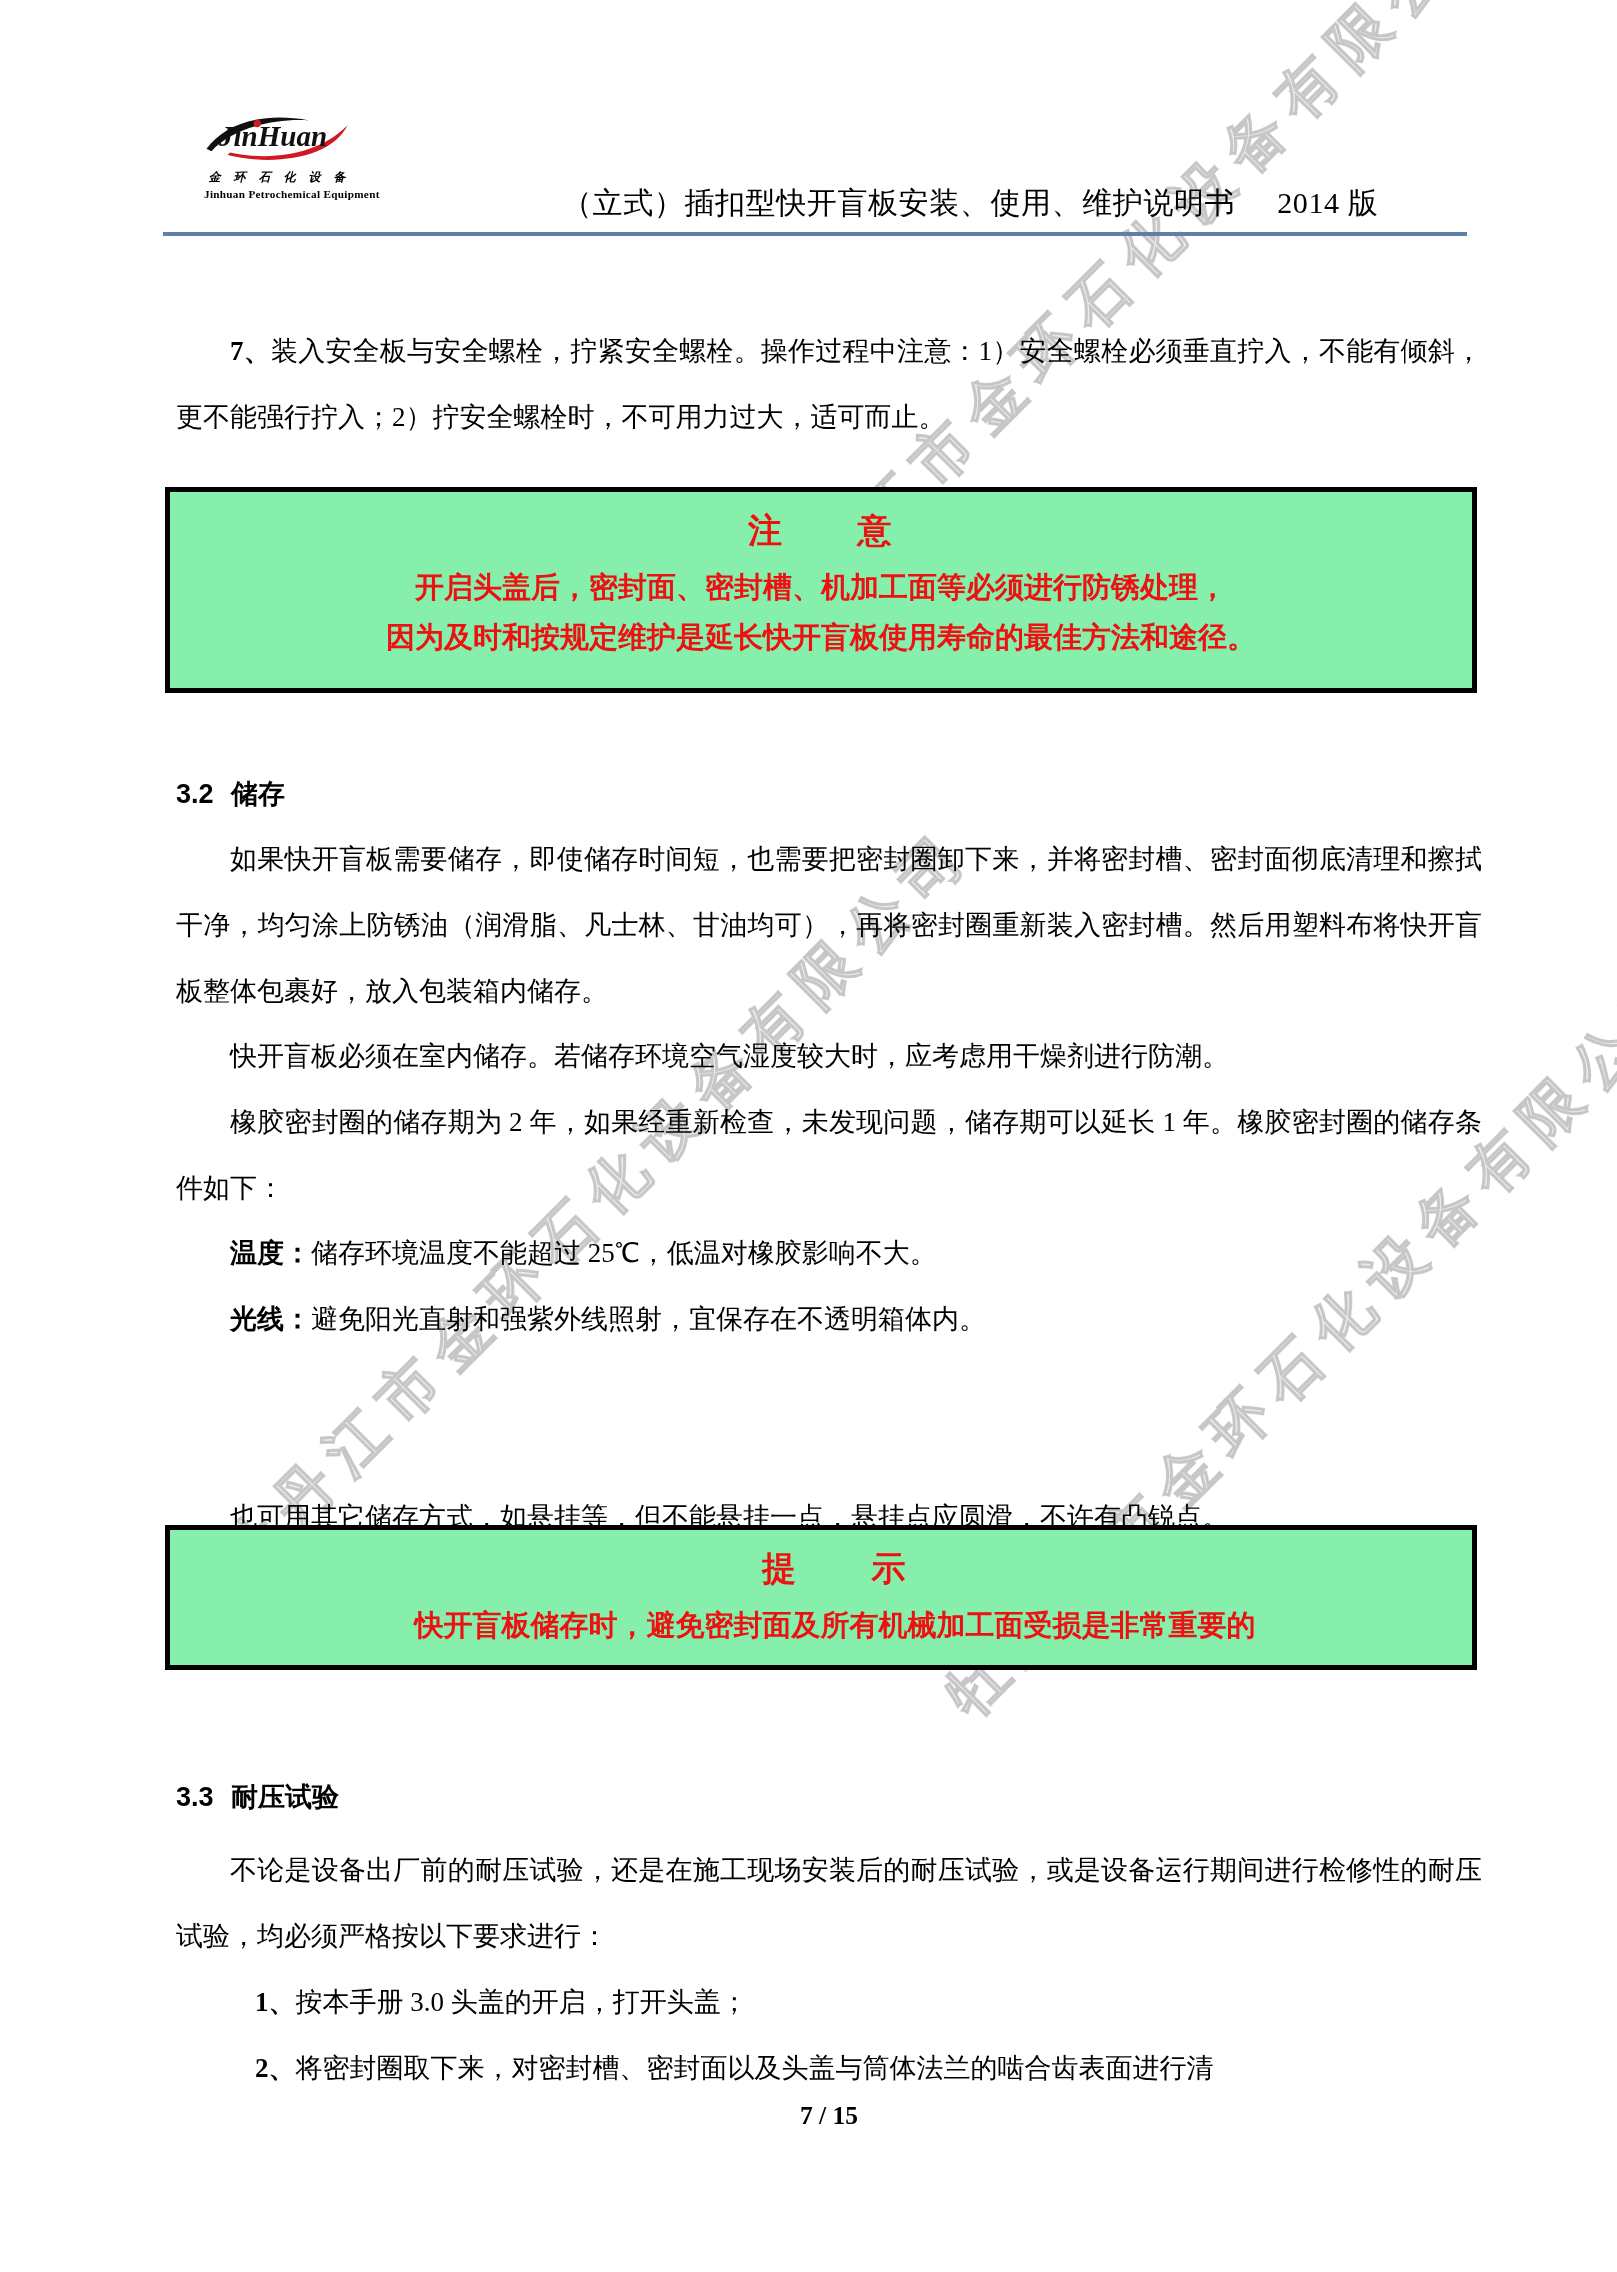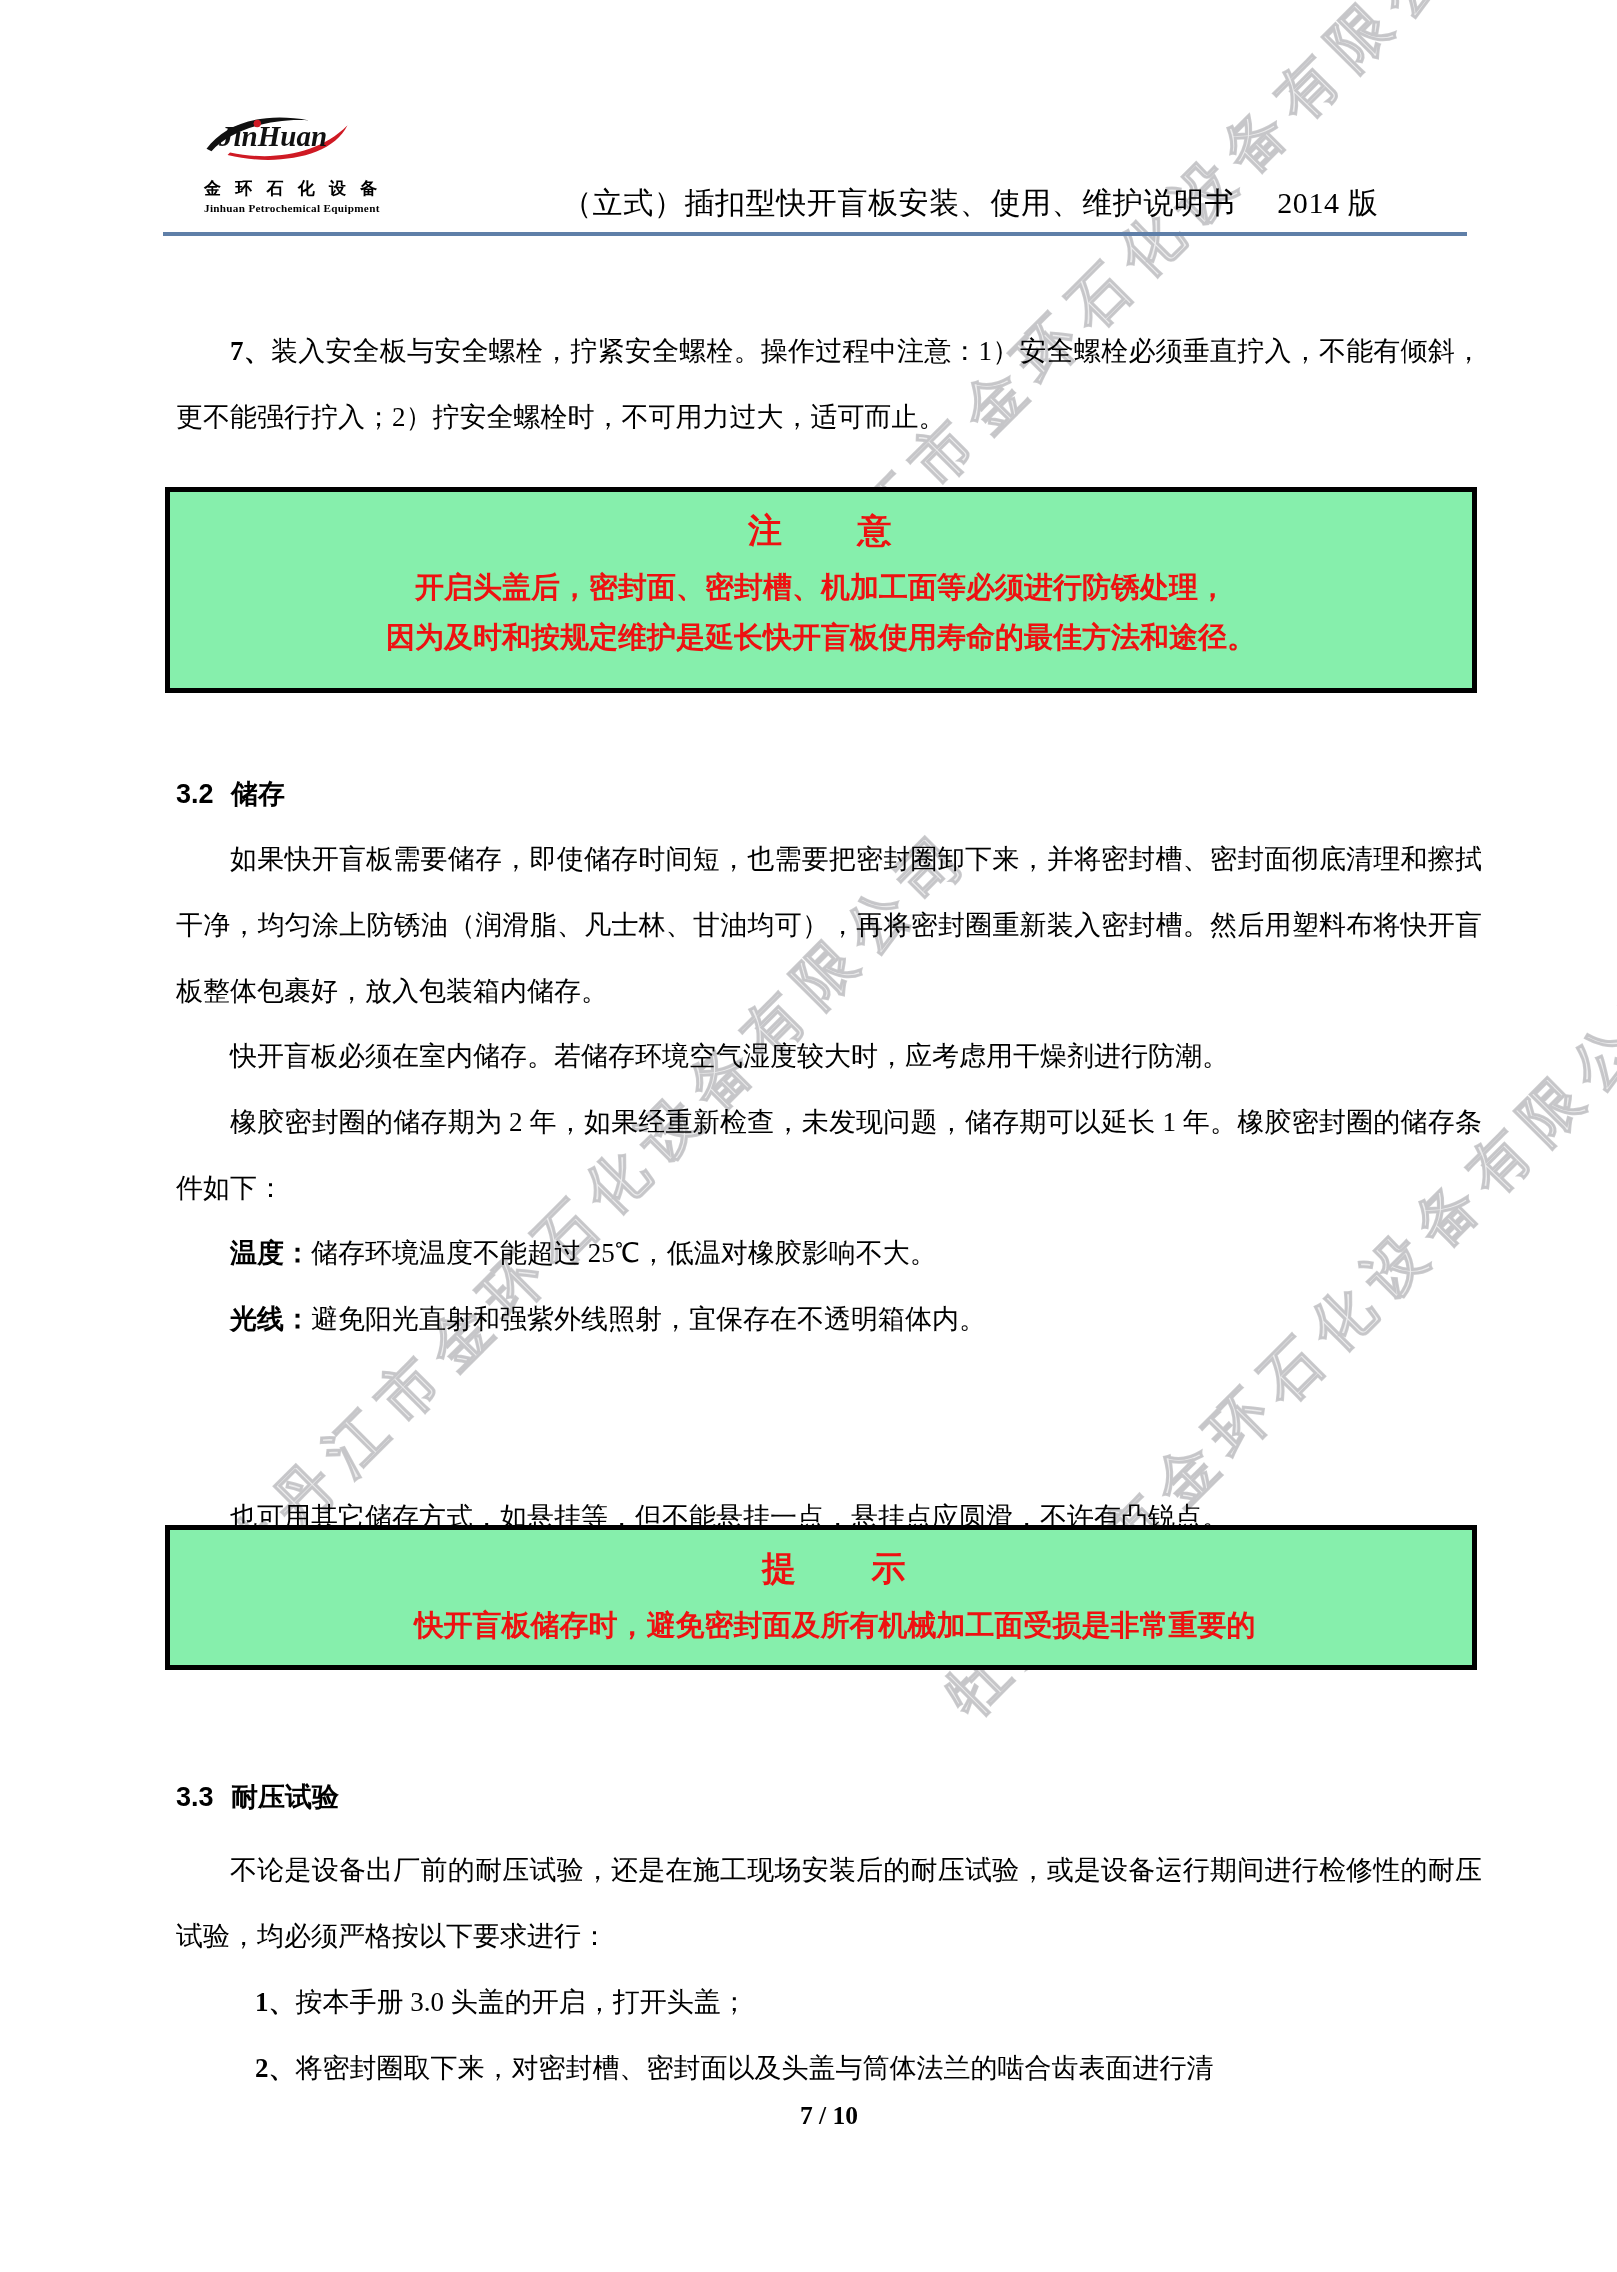--- a/index.html
+++ b/index.html
@@ -23,21 +23,21 @@
     -webkit-text-stroke:1.2px rgba(168,168,172,0.55);
     transform:translate(-50%,-50%) rotate(-45deg);
     pointer-events:none;
   }
   .wm-a { left:1130px; top:267px; }
   .wm-b { left:596px;  top:1204px; }
   .wm-c { left:1322px; top:1341px; }
   
   .logo { position:absolute; left:204px; top:113px; width:151px; text-align:center; }
   .logo-art { display:block; margin:0 auto; }
-  .logo-cn { font-size:17px; font-weight:bold; letter-spacing:5px; white-space:nowrap; margin-top:17px; }
+  .logo-cn { font-size:12px; font-weight:bold; letter-spacing:5px; white-space:nowrap; margin-top:9px;font-style:italic; }
   .logo-en { font-size:11.2px; font-weight:bold; white-space:nowrap; margin-top:1.9px; letter-spacing:0.3px; }
   .doc-title {
     position:absolute; left:562px; top:183px;
     font-size:30px; white-space:nowrap; letter-spacing:0.6px;
   }
   .doc-title .edition { margin-left:42px; }
   .header-rule {
     position:absolute; left:163px; top:232px;
     width:1304px; height:4.3px; background:#5f7fa8;
   }
@@ -139,16 +139,16 @@
 
   <div class="para indent" style="top:1837px;">不论是设备出厂前的耐压试验，还是在施工现场安装后的耐压试验，或是设备运行期间进行检修性的耐压试验，均必须严格按以下要求进行：</div>
 
   <div class="para indent step" style="top:1969px;">
     <span class="bold">1、</span><span>按本手册 3.0 头盖的开启，打开头盖；</span>
   </div>
   <div class="para indent step" style="top:2035px;">
     <span class="bold">2、</span><span>将密封圈取下来，对密封槽、密封面以及头盖与筒体法兰的啮合齿表面进行清</span>
   </div>
 
-  <div class="footer">7 / 10</div>
+  <div class="footer">7 / 15</div>
 
 </div>
 
 
 </body></html>

